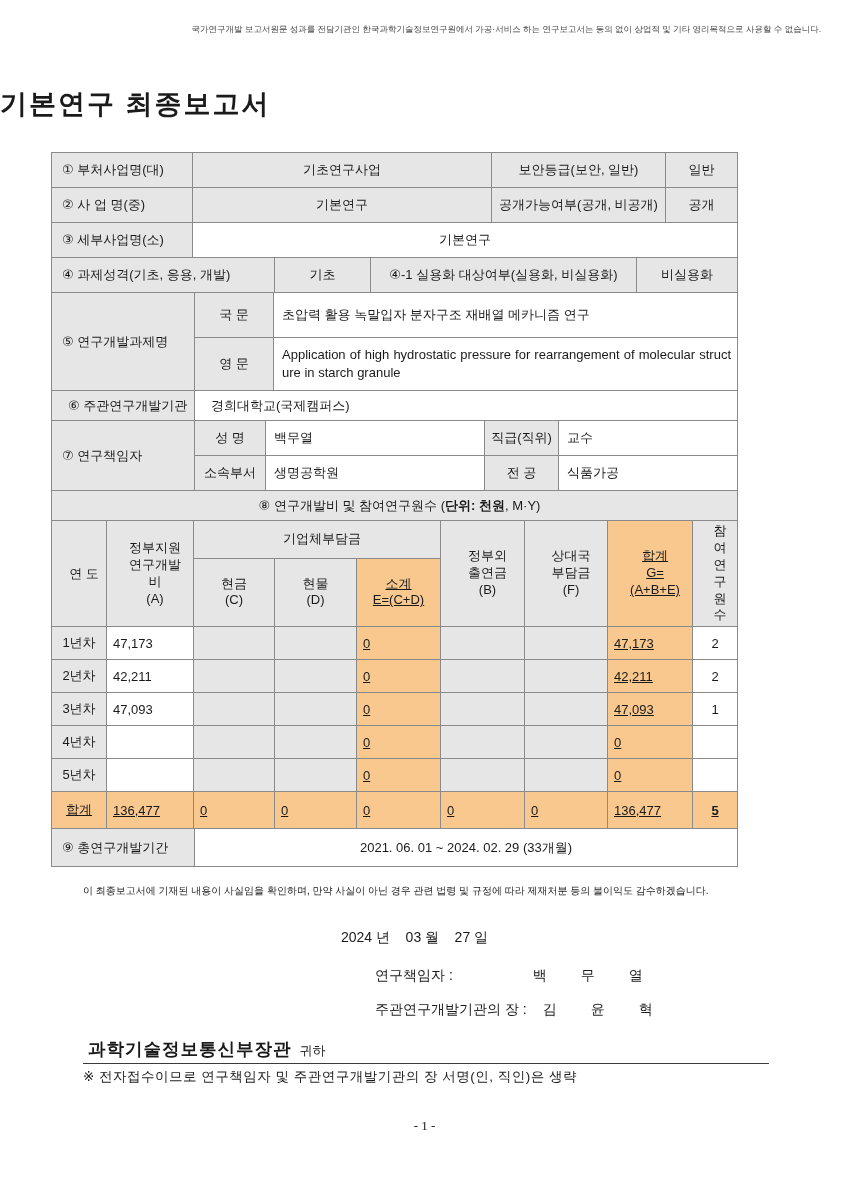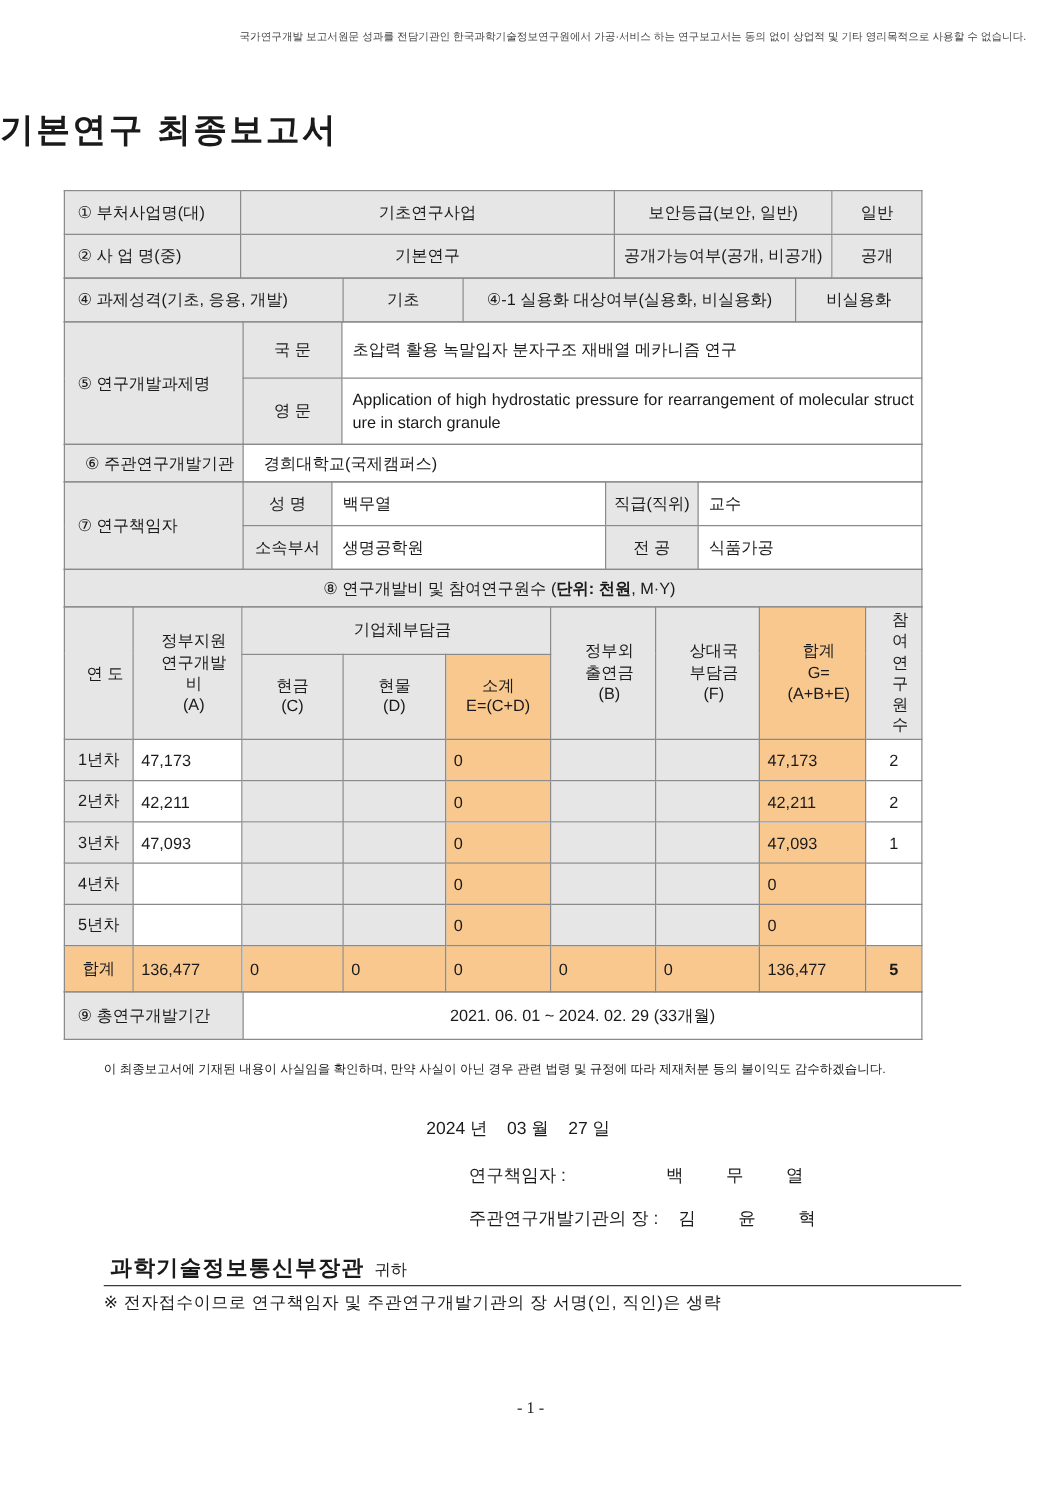--- a/index.html
+++ b/index.html
@@ -31,21 +31,21 @@
   table + table{margin-top:-1px;}
   td{
     border:1px solid var(--border-gray);
     padding:2px 6px;
     vertical-align:middle;
     overflow:hidden;
   }
   td.lab{background:var(--cell-gray);text-align:left;padding-left:10px;}
   td.lab2{background:var(--cell-gray);text-align:center;padding-left:2px;padding-right:2px;}
   td.gray{background:var(--cell-gray);}
-  td.orange{background:var(--cell-orange);}
+  td.orange{background:var(--cell-orange);text-decoration:underline;}
   td.c{text-align:center;}
   td.l{text-align:left;padding-left:8px;}
   td.r{text-align:left;padding-right:10px;}
   td.ml{white-space:pre-line;line-height:1.3;text-align:center;}
   td.eng{word-break:break-all;text-align:justify;line-height:1.35;}
   tr.h35 td{height:35px;}
   tr.h30 td{height:30px;padding-left:16px;}
   tr.h45 td{height:45px;}
   tr.h53 td{height:53px;}
   tr.h33 td{height:33px;}
@@ -94,20 +94,32 @@
     </tr>
     <tr class="h35">
       <td class="lab">② 사 업 명(중)</td>
       <td class="gray c">기본연구</td>
       <td class="lab2">공개가능여부(공개, 비공개)</td>
       <td class="gray c">공개</td>
     </tr>
   </tbody>
     </table>
 
+  <table>
+    <colgroup>
+        <col style="width:141px">
+        <col style="width:545px">
+      </colgroup>
+    <tbody>
+        <tr class="h35">
+      <td class="lab">③ 세부사업명(소)</td>
+      <td class="c">기본연구</td>
+    </tr>
+  </tbody>
+    </table>
 
   <table>
     <colgroup>
         <col style="width:223px">
         <col style="width:96px">
         <col style="width:266px">
         <col style="width:101px">
       </colgroup>
     <tbody>
         <tr class="h35">

